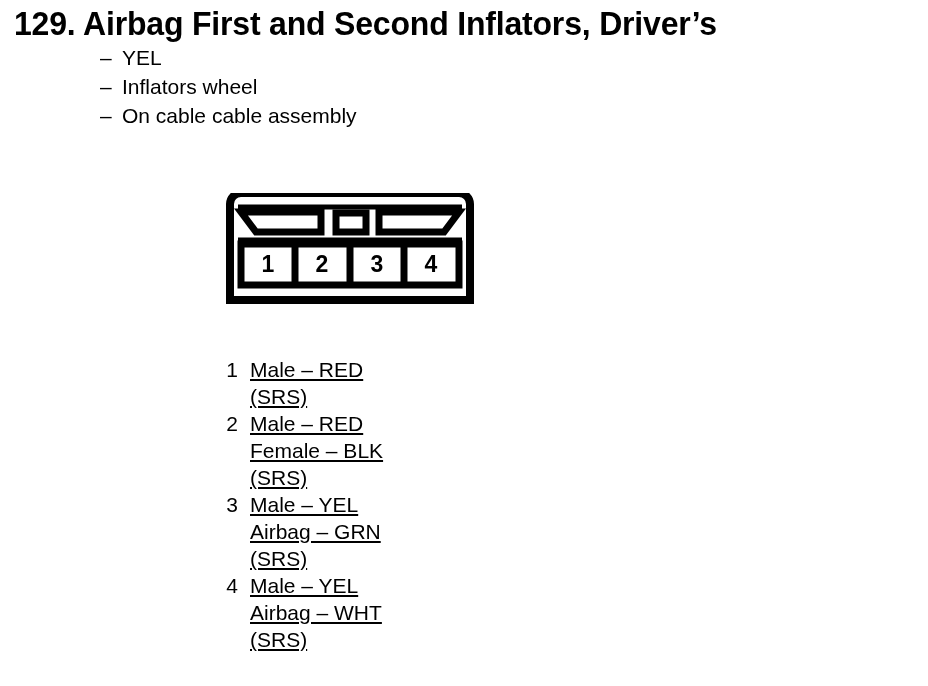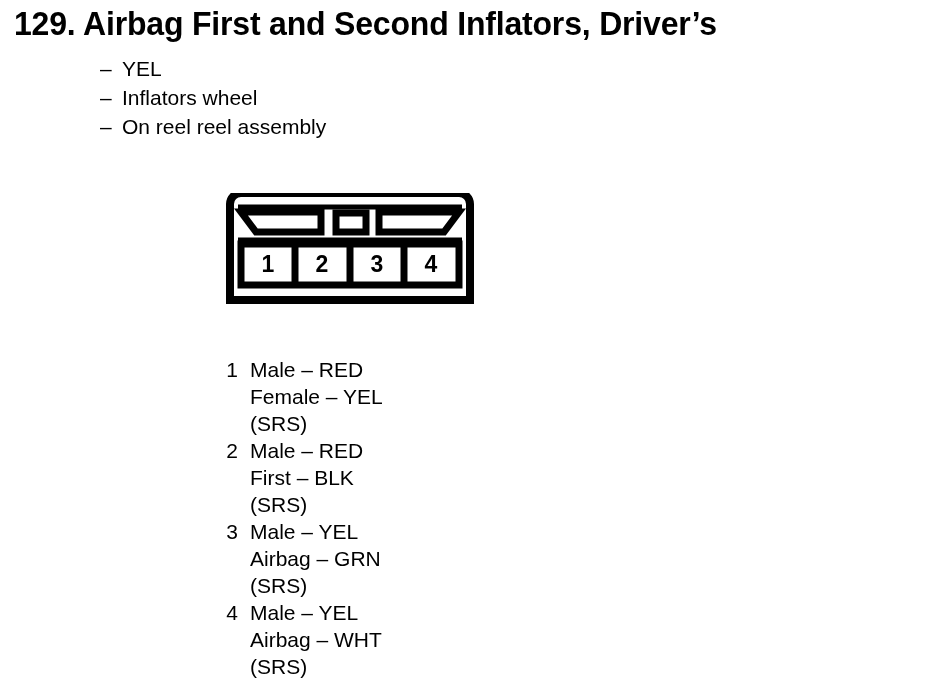--- a/index.html
+++ b/index.html
@@ -28,21 +28,21 @@
     white-space: nowrap;
     transform: scaleX(0.97);
     transform-origin: left top;
     line-height: 40px;
   }
 
   
   #attribute-list {
     position: absolute;
     left: 100px;
-    top: 54px;
+    top: 43px;
     font-size: 21px;
     line-height: 29px;
     white-space: nowrap;
   }
   #attribute-list .attr-row {
     display: block;
   }
   #attribute-list .dash {
     display: inline-block;
     width: 22px;
@@ -74,39 +74,40 @@
     margin-bottom: 0px;
   }
   #pin-list .pin-number {
     width: 24px;
     text-align: right;
     flex: 0 0 24px;
     padding-right: 12px;
   }
   #pin-list .pin-lines {
     white-space: nowrap;
+    text-decoration: underline;
   }
   #pin-list .pin-line {
     display: block;
   }
 </style>
 </head>
 <body>
 
 <div id="page-title">129. Airbag First and Second Inflators, Driver’s</div>
 
 <div id="attribute-list">
   <div class="attr-row">
     <span class="dash">–</span><span>YEL</span>
   </div>
   <div class="attr-row">
     <span class="dash">–</span><span>Inflators wheel</span>
   </div>
   <div class="attr-row">
-    <span class="dash">–</span><span>On reel reel assembly</span>
+    <span class="dash">–</span><span>On cable cable assembly</span>
   </div>
 </div>
 
 <div id="connector-diagram">
   <svg width="268" height="118" viewBox="0 0 268 118" xmlns="http://www.w3.org/2000/svg">
 
     <path d="M 18 11
              A 11 11 0 0 1 29 0
              L 247 0
              A 11 11 0 0 1 258 11
@@ -136,30 +137,29 @@
     <text class="cavity-num" x="219" y="79" text-anchor="middle" font-family="Liberation Sans, sans-serif" font-size="23" font-weight="bold" fill="#000000">4</text>
   </svg>
 </div>
 
 <div id="pin-list">
 
   <div class="pin-entry">
     <span class="pin-number">1</span>
     <span class="pin-lines">
       <span class="pin-line">Male – RED</span>
-      <span class="pin-line">Female – YEL</span>
       <span class="pin-line">(SRS)</span>
     </span>
   </div>
 
   <div class="pin-entry">
     <span class="pin-number">2</span>
     <span class="pin-lines">
       <span class="pin-line">Male – RED</span>
-      <span class="pin-line">First – BLK</span>
+      <span class="pin-line">Female – BLK</span>
       <span class="pin-line">(SRS)</span>
     </span>
   </div>
 
   <div class="pin-entry">
     <span class="pin-number">3</span>
     <span class="pin-lines">
       <span class="pin-line">Male – YEL</span>
       <span class="pin-line">Airbag – GRN</span>
       <span class="pin-line">(SRS)</span>

